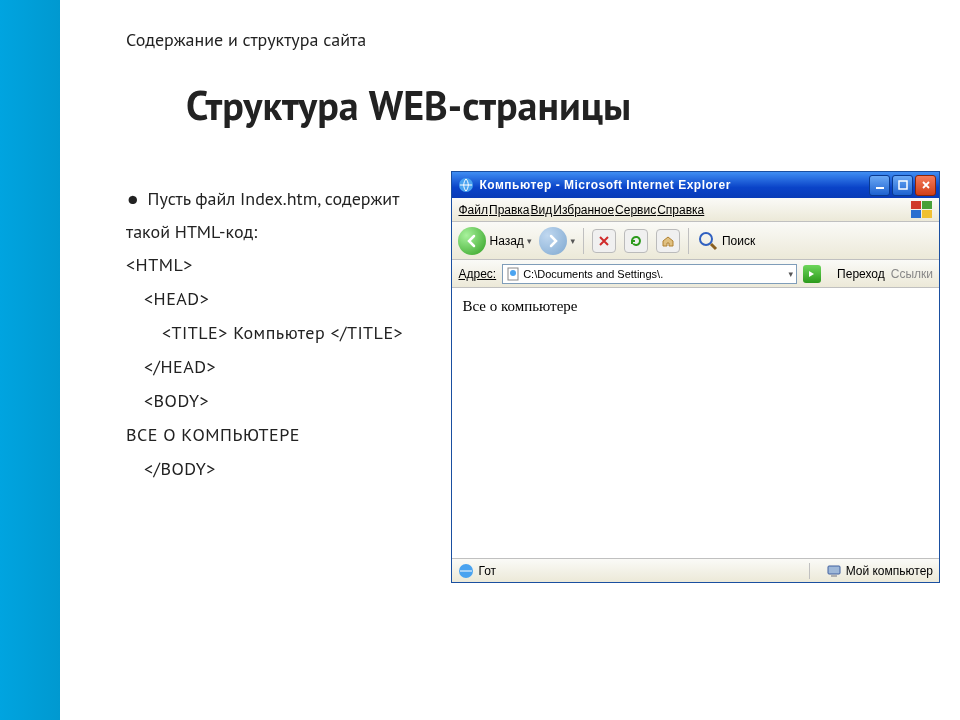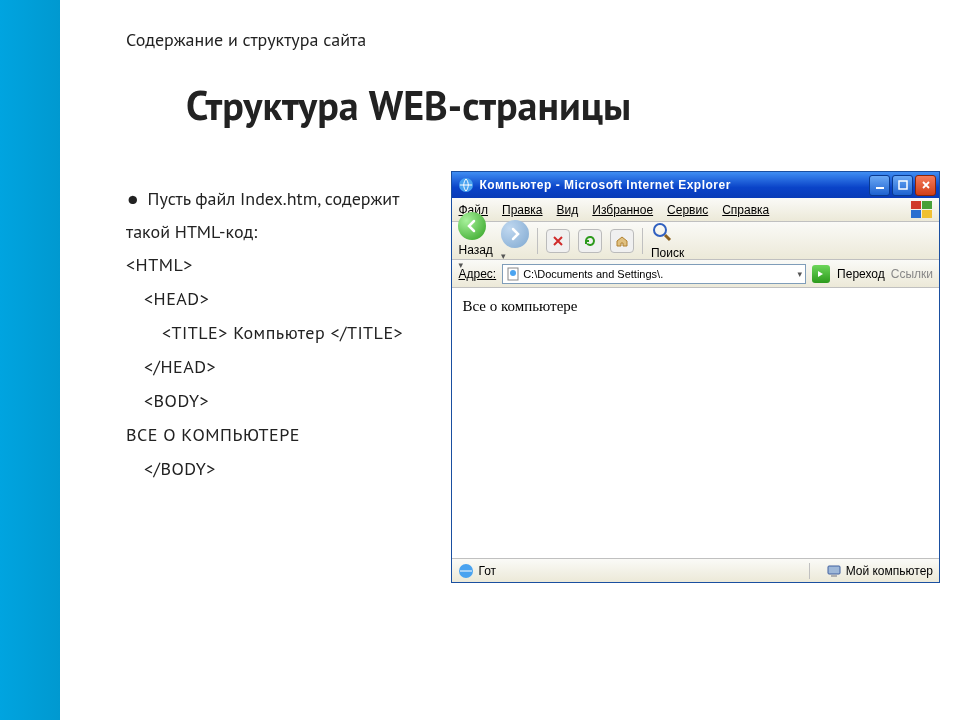--- a/index.html
+++ b/index.html
@@ -16,36 +16,36 @@
 .ind1 { margin-left:18px; }
 .ind2 { margin-left:36px; }
 .ie-window { width:509px; border:1px solid #1a4fa0; background:#ec4899; font-size:12px; font-family:Tahoma,Arial,sans-serif; }
 .ie-titlebar { height:26px; background:linear-gradient(to bottom,#3f8ef3 0%,#0a43c8 60%,#083bb7 100%); display:flex; align-items:center; padding:0 3px 0 6px; color:#fff; }
 .ie-ico { width:16px; height:16px; margin-right:5px; }
 .ie-title { flex:1; font-weight:bold; font-size:12px; letter-spacing:.5px; }
 .win-btns { display:flex; gap:2px; }
 .win-btn { width:21px; height:21px; border-radius:3px; display:flex; align-items:center; justify-content:center; font-size:12px; color:#fff; }
 .win-min,.win-max { background:linear-gradient(to bottom,#6ba9f5,#1e62d0); border:1px solid #0a3a90; }
 .win-close { background:linear-gradient(to bottom,#f57b5a,#d13f18); border:1px solid #8a2508; }
-.ie-menubar { height:24px; background:linear-gradient(to bottom,#fafaf7,#ece9d8); border-bottom:1px solid #c0c0c0; display:flex; align-items:center; padding:0 6px; gap:14px; }
+.ie-menubar { height:24px; background:linear-gradient(to bottom,#fafaf7,#ece9d8); border-bottom:1px solid #c0c0c0; display:flex; align-items:center; padding:0 6px; gap:1px; }
 .ie-menubar span { font-size:12px; }
 .flag-ico { margin-left:auto; width:22px; height:18px; }
 .ie-toolbar { height:38px; background:linear-gradient(to bottom,#fafaf7,#ece9d8); border-bottom:1px solid #c0c0c0; display:flex; align-items:center; padding:0 6px; gap:8px; }
-.tb-btn { display:flex; align-items:flex-start; gap:3px;flex-direction:column; }
+.tb-btn { display:flex; align-items:center; gap:3px; }
 .circ { width:28px; height:28px; border-radius:50%; display:flex; align-items:center; justify-content:center; }
 .circ.green { background:radial-gradient(circle at 30% 30%,#a8f29c,#2fa020); }
 .circ.blue  { background:radial-gradient(circle at 30% 30%,#c0d8f0,#7fa8d0); }
 .circ.gray  { background:#f0f0f0; border:1px solid #bbb; width:24px; height:24px; border-radius:4px; }
 .circ svg { width:14px; height:14px; }
 .sep { width:1px; height:26px; background:#c0c0c0; }
 .dd { font-size:9px; color:#555; }
 .ie-addrbar { height:28px; background:linear-gradient(to bottom,#fafaf7,#ece9d8); border-bottom:1px solid #c0c0c0; display:flex; align-items:center; padding:0 6px; gap:6px; }
 .addr-label { font-size:12px; }
 .addr-input { flex:1; height:20px; border:1px solid #7f9db9; background:#fff; display:flex; align-items:center; padding:0 3px; gap:3px; font-size:11px; }
-.go-btn { display:flex; align-items:center; gap:7px; font-size:12px; }
+.go-btn { display:flex; align-items:center; gap:16px; font-size:12px; }
 .go-sq { width:18px; height:18px; background:linear-gradient(to bottom,#6dd65a,#2c9a1c); border-radius:3px; display:flex; align-items:center; justify-content:center; }
 .links { font-size:12px; color:#888; }
 .ie-content { height:270px; background:#fff; border:none; padding:10px; font-family:"Times New Roman",serif; font-size:15px; }
 .ie-statusbar { height:24px; background:linear-gradient(to bottom,#fafaf7,#ece9d8); border-top:1px solid #c0c0c0; display:flex; align-items:center; padding:0 6px; gap:8px; }
 .status-cell { display:flex; align-items:center; gap:4px; }
 .status-cell.right { margin-left:auto; border-left:1px solid #c0c0c0; padding-left:16px; }
 .pc-ico { width:16px; height:16px; }
 </style>
 </head>
 <body>

